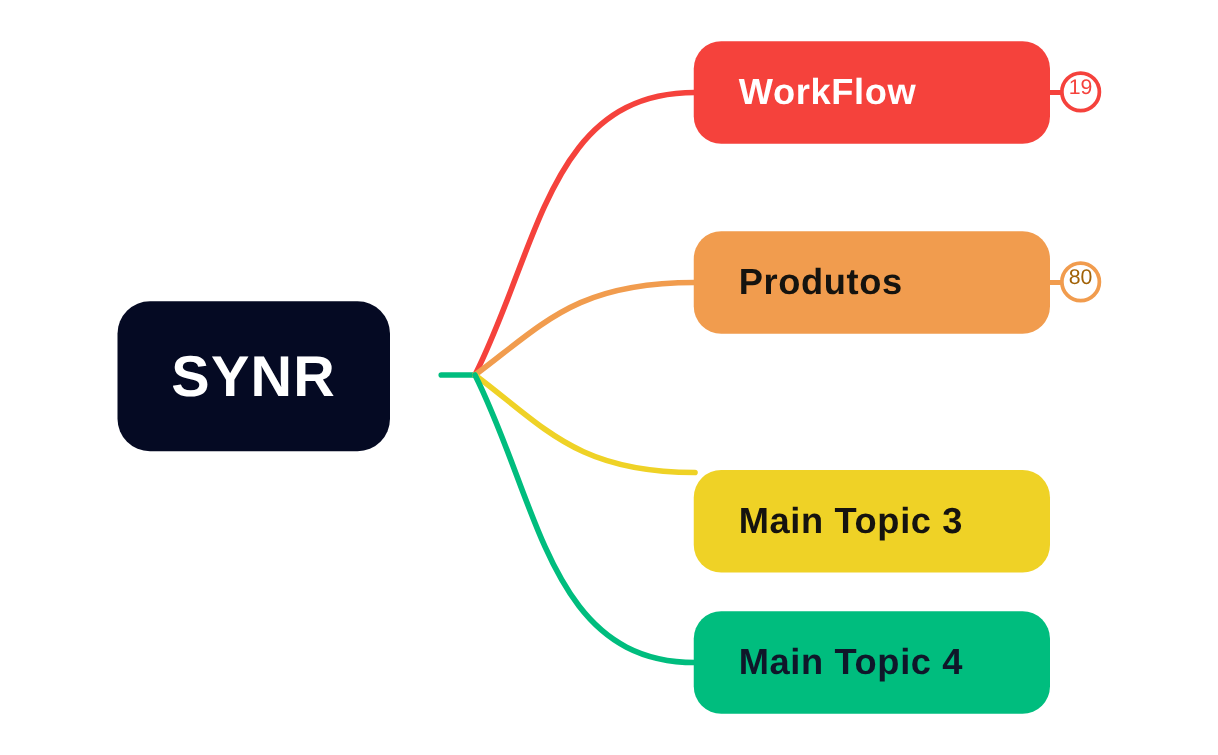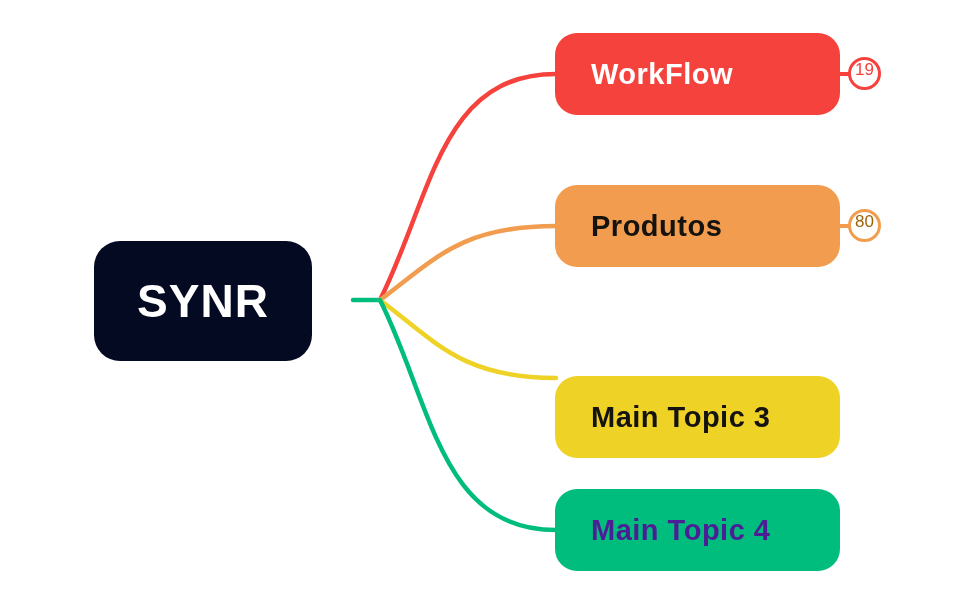--- a/index.html
+++ b/index.html
@@ -97,21 +97,21 @@
   </div>
 
   <div class="node branch branch-2" style="background-color: rgb(241, 156, 78); color: rgb(21, 19, 15);">
     <span>Produtos</span>
   </div>
 
   <div class="node branch branch-3" style="background-color: rgb(239, 210, 38); color: rgb(21, 19, 15);">
     <span>Main Topic 3</span>
   </div>
 
-  <div class="node branch branch-4" style="background-color: rgb(0, 189, 126); color: #4c1d95;">
+  <div class="node branch branch-4" style="background-color: rgb(0, 189, 126); color: #0f172a;">
     <span>Main Topic 4</span>
   </div>
 
   <div class="badge badge-1" style="border-color: rgb(245, 66, 60); color: rgb(245, 66, 60);">
     <span>19</span>
   </div>
 
   <div class="badge badge-2" style="border-color: rgb(241, 156, 78); color: #a16207;">
     <span>80</span>
   </div>

